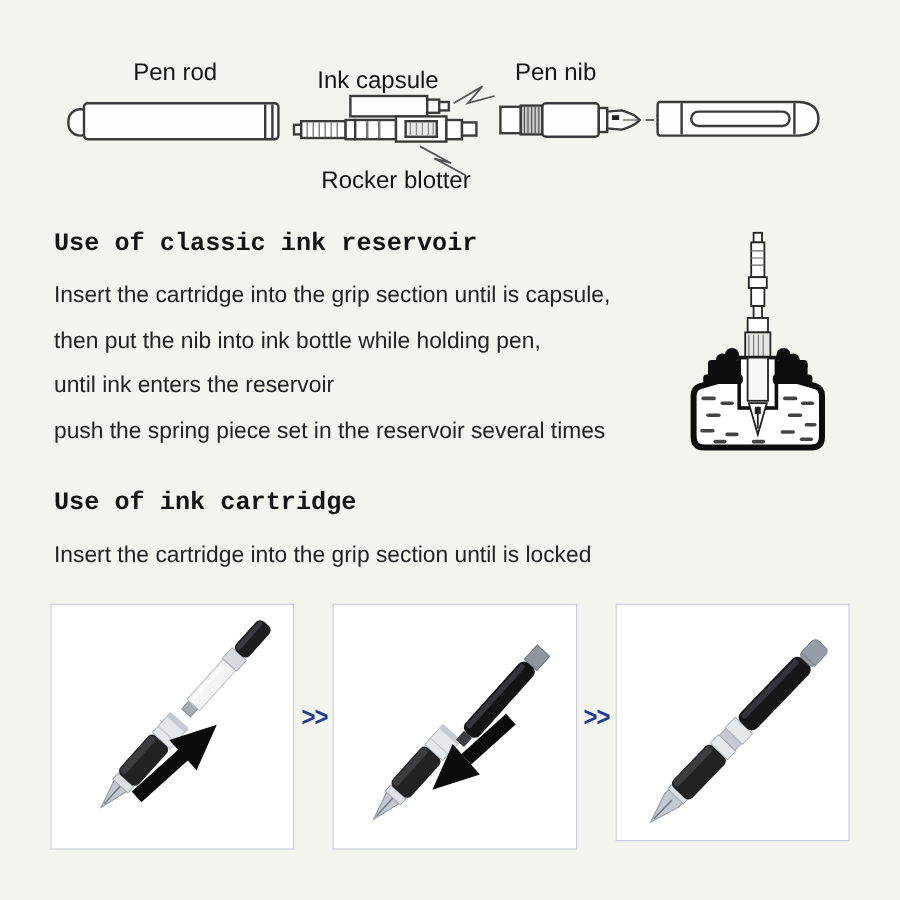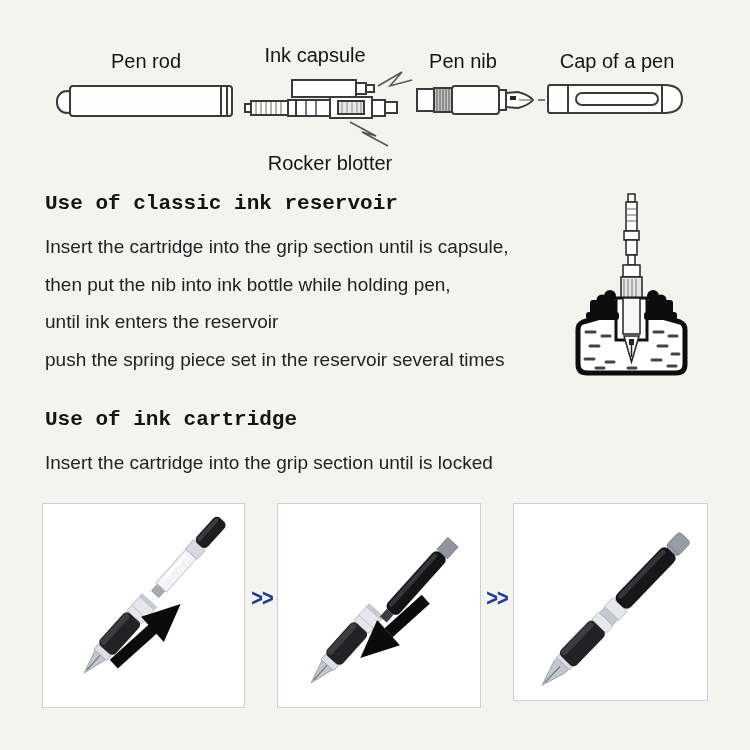--- a/index.html
+++ b/index.html
@@ -52,24 +52,23 @@
     color:#1e3a9b;
     transform:scaleY(1.15);
   }
 </style>
 </head>
 <body>
 
 <div class="stage">
 
   <span class="part-label" style="left:146px;top:50px;">Pen rod</span>
-  <span class="part-label" style="left:315px;top:44px;">Ink capsule</span>
+  <span class="part-label" style="left:315px;top:56px;">Ink capsule</span>
   <span class="part-label" style="left:463px;top:50px;">Pen nib</span>
-  <span class="part-label" style="left:617px;top:50px;">Cap of a pen</span>
-  <span class="part-label" style="left:330px;top:134px;margin-top:18px;">Rocker blotter</span>
+  <span class="part-label" style="left:330px;top:122px;margin-top:18px;">Rocker blotter</span>
 
   <svg class="diagram-svg" width="750" height="180" viewBox="0 0 750 180">
     <g stroke="#3a3a3a" stroke-width="2" fill="#fefefc">
 
       <g>
         <rect x="57" y="91" width="20" height="22" rx="10"></rect>
         <rect x="70" y="86" width="162" height="30" rx="3"></rect>
         <line x1="221" y1="87" x2="221" y2="115"></line>
         <line x1="227" y1="87" x2="227" y2="115"></line>
       </g>

